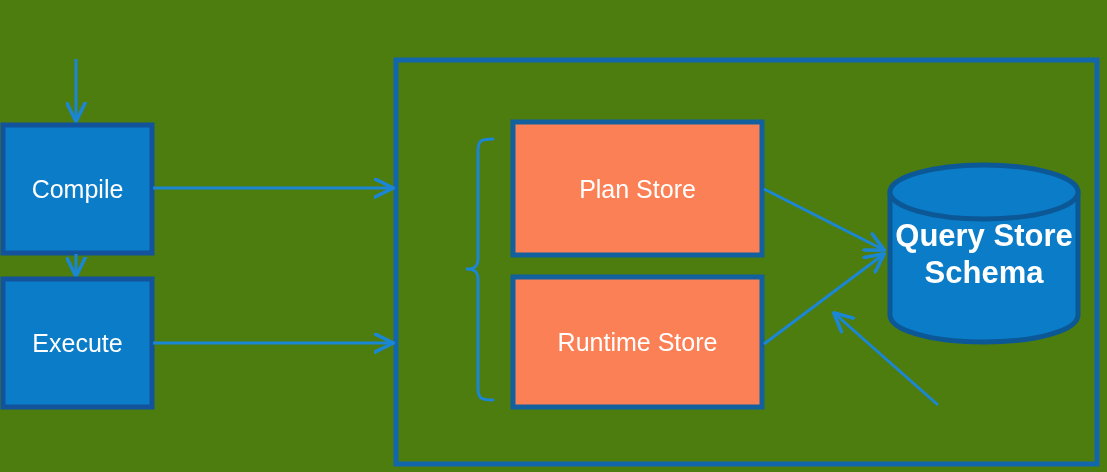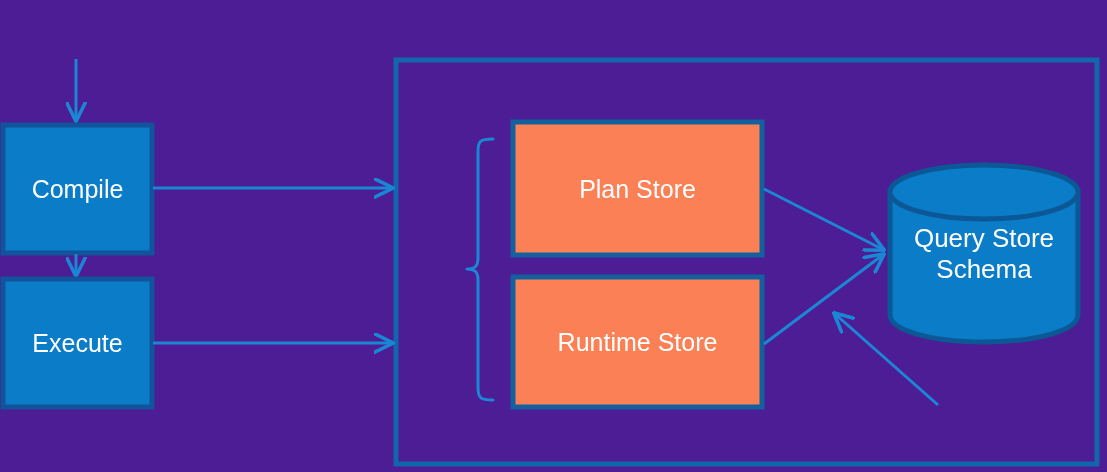--- a/index.html
+++ b/index.html
@@ -4,21 +4,21 @@
 <style>
   html, body {
     margin: 0;
     padding: 0;
     background: #000000;
   }
   #canvas {
     position: relative;
     width: 1107px;
     height: 472px;
-    background: #4c1d95;
+    background: #4d7c0f;
     overflow: hidden;
     font-family: "Liberation Sans", sans-serif;
   }
   .svg-layer {
     position: absolute;
     left: 0;
     top: 0;
     width: 1107px;
     height: 472px;
   }
@@ -32,21 +32,21 @@
     font-family: "Liberation Sans", sans-serif;
     font-weight: 400;
     line-height: 1.2;
     pointer-events: none;
     white-space: pre-line;
   }
   .lbl-compile { left: 3px;   top: 125px; width: 149px; height: 128px; font-size: 25px; }
   .lbl-execute { left: 3px;   top: 279px; width: 149px; height: 128px; font-size: 25px; }
   .lbl-plan    { left: 513px; top: 122px; width: 249px; height: 133px; font-size: 25px; }
   .lbl-runtime { left: 513px; top: 277px; width: 249px; height: 130px; font-size: 25px; }
-  .lbl-cyl     { left: 893px; top: 176px; width: 182px; height: 156px; font-size: 26px; }
+  .lbl-cyl     { left: 893px; top: 176px; width: 182px; height: 156px; font-size: 31px; font-weight: bold; }
 </style>
 </head>
 <body>
 
 <div id="canvas">
 
   <svg class="svg-layer" viewBox="0 0 1107 472" xmlns="http://www.w3.org/2000/svg">
 
     <defs>
       <marker id="arrowOpen" viewBox="0 0 10 10" refX="9.2" refY="5" markerWidth="7" markerHeight="7" orient="auto-start-reverse">

